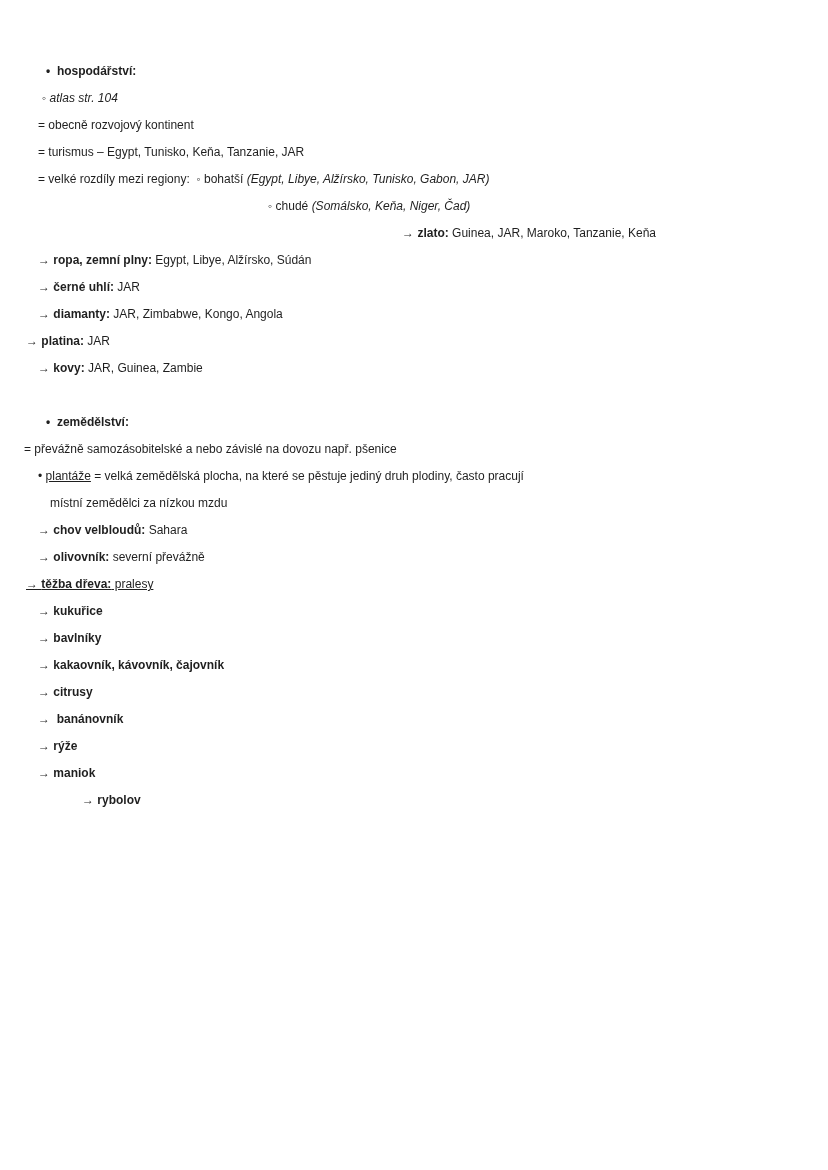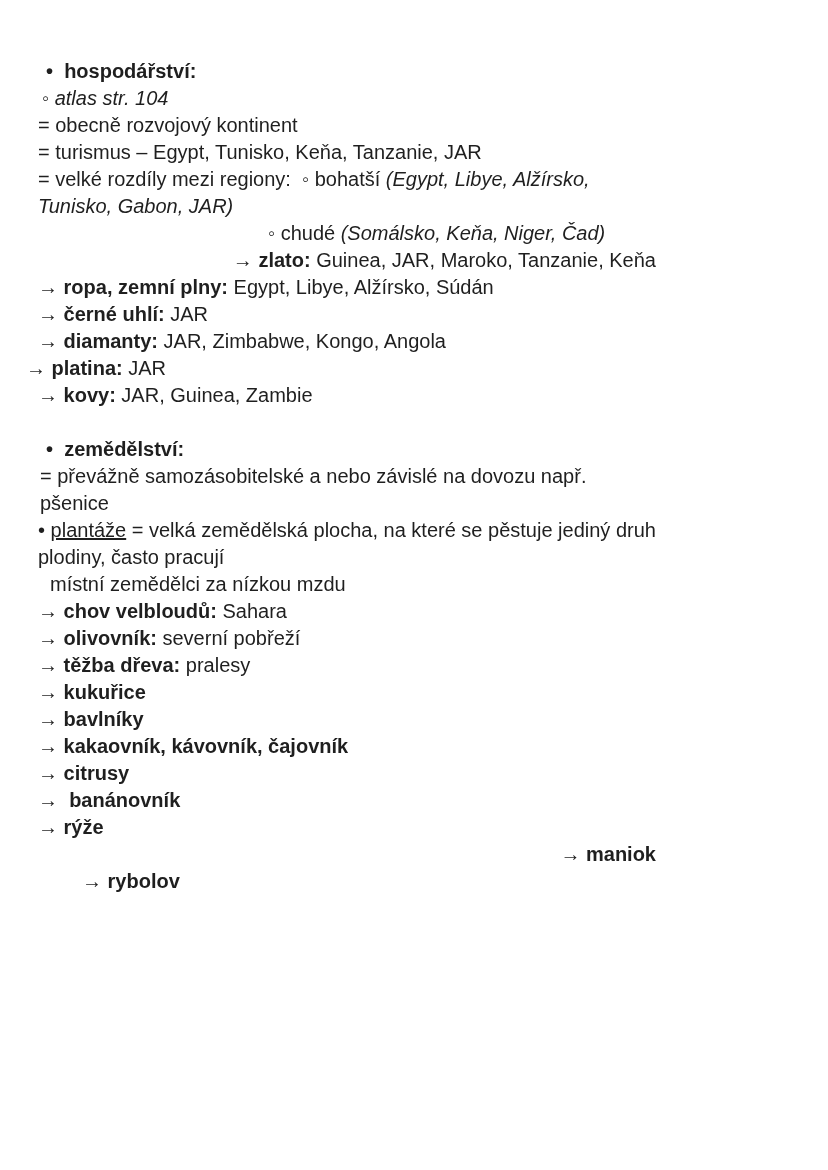--- a/index.html
+++ b/index.html
@@ -7,21 +7,21 @@
     padding: 0;
     background: #ffffff;
   }
   .page {
     position: relative;
     width: 656px;
     height: 1170px;
     background: #ffffff;
     overflow: hidden;
     font-family: "Liberation Sans", "DejaVu Sans", sans-serif;
-    font-size: 20px;
+    font-size: 12px;
     color: #1f1f1f;
   }
   .content {
     padding-top: 58px;
   }
   .line {
     line-height: 27px;
     white-space: pre-wrap;
   }
   .b { font-weight: 700; }
@@ -39,28 +39,28 @@
       <div class="line" style="padding-left: 38px;"><span class="">= turismus – Egypt, Tunisko, Keňa, Tanzanie, JAR</span></div>
       <div class="line" style="padding-left: 38px;"><span class="">= velké rozdíly mezi regiony:  ◦ bohatší </span><span class="i">(Egypt, Libye, Alžírsko, Tunisko, Gabon, JAR)</span></div>
       <div class="line" style="padding-left: 268px;"><span class="">◦ chudé </span><span class="i">(Somálsko, Keňa, Niger, Čad)</span></div>
       <div class="line" style="padding-left: 38px; text-align: right;"><span class="">→ </span><span class="b">zlato:</span><span class=""> Guinea, JAR, Maroko, Tanzanie, Keňa</span></div>
       <div class="line" style="padding-left: 38px;"><span class="">→ </span><span class="b">ropa, zemní plny:</span><span class=""> Egypt, Libye, Alžírsko, Súdán</span></div>
       <div class="line" style="padding-left: 38px;"><span class="">→ </span><span class="b">černé uhlí:</span><span class=""> JAR</span></div>
       <div class="line" style="padding-left: 38px;"><span class="">→ </span><span class="b">diamanty:</span><span class=""> JAR, Zimbabwe, Kongo, Angola</span></div>
       <div class="line" style="padding-left: 26px;"><span class="">→ </span><span class="b">platina:</span><span class=""> JAR</span></div>
       <div class="line" style="padding-left: 38px;"><span class="">→ </span><span class="b">kovy:</span><span class=""> JAR, Guinea, Zambie</span></div>
       <div class="line" style="padding-left: 46px; margin-top: 27px;"><span class="b">•  </span><span class="b">zemědělství:</span></div>
-      <div class="line" style="padding-left: 24px; margin-left: 16px;"><span class="">= převážně samozásobitelské a nebo závislé na dovozu např. pšenice</span></div>
+      <div class="line" style="padding-left: 24px;"><span class="">= převážně samozásobitelské a nebo závislé na dovozu např. pšenice</span></div>
       <div class="line" style="padding-left: 38px;"><span class="">• </span><span class="u">plantáže</span><span class=""> = velká zemědělská plocha, na které se pěstuje jediný druh plodiny, často pracují</span></div>
       <div class="line" style="padding-left: 50px;"><span class="">místní zemědělci za nízkou mzdu</span></div>
       <div class="line" style="padding-left: 38px;"><span class="">→ </span><span class="b">chov velbloudů:</span><span class=""> Sahara</span></div>
-      <div class="line" style="padding-left: 38px;"><span class="">→ </span><span class="b">olivovník:</span><span class=""> severní pobřeží</span></div>
-      <div class="line" style="padding-left: 38px;"><span class="">→ </span><span class="b">těžba dřeva:</span><span class=""> pralesy</span></div>
+      <div class="line" style="padding-left: 38px;"><span class="">→ </span><span class="b">olivovník:</span><span class=""> severní převážně</span></div>
+      <div class="line" style="padding-left: 26px; text-decoration: underline;"><span class="">→ </span><span class="b">těžba dřeva:</span><span class=""> pralesy</span></div>
       <div class="line" style="padding-left: 38px;"><span class="">→ </span><span class="b">kukuřice</span></div>
       <div class="line" style="padding-left: 38px;"><span class="">→ </span><span class="b">bavlníky</span></div>
       <div class="line" style="padding-left: 38px;"><span class="">→ </span><span class="b">kakaovník, kávovník, čajovník</span></div>
       <div class="line" style="padding-left: 38px;"><span class="">→ </span><span class="b">citrusy</span></div>
       <div class="line" style="padding-left: 38px;"><span class="">→  </span><span class="b">banánovník</span></div>
       <div class="line" style="padding-left: 38px;"><span class="">→ </span><span class="b">rýže</span></div>
-      <div class="line" style="padding-left: 38px; text-align: right;"><span class="">→ </span><span class="b">maniok</span></div>
+      <div class="line" style="padding-left: 38px;"><span class="">→ </span><span class="b">maniok</span></div>
       <div class="line" style="padding-left: 38px; margin-left: 44px;"><span class="">→ </span><span class="b">rybolov</span></div>
     </div>
 </div>
 
 </body></html>

